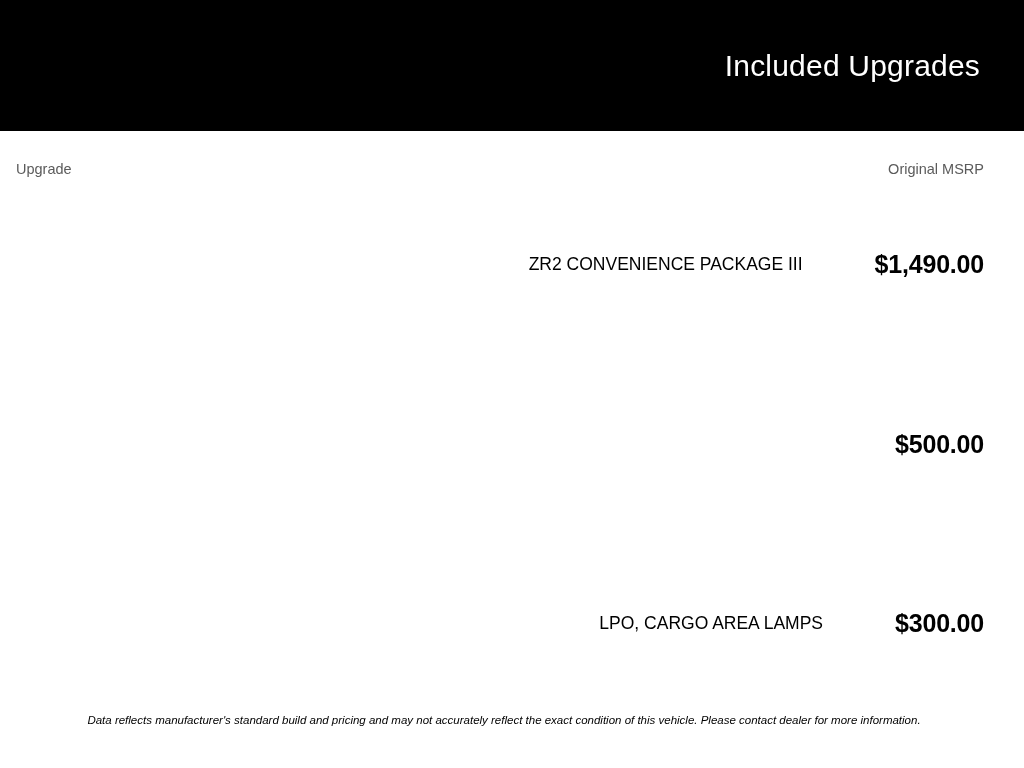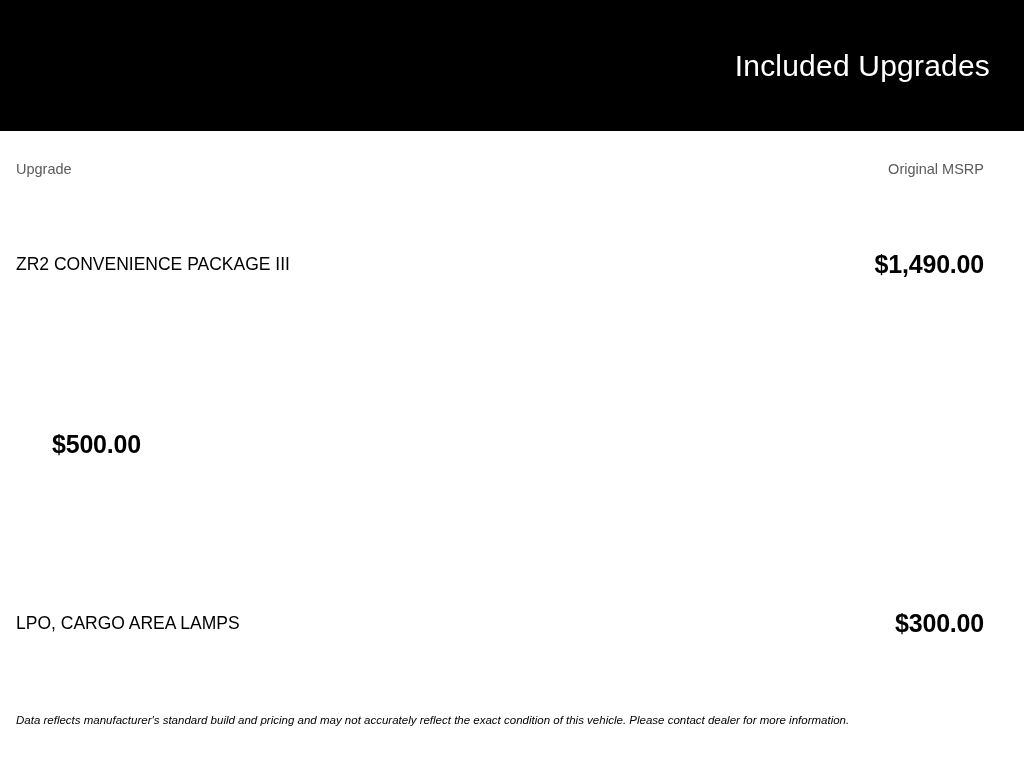--- a/index.html
+++ b/index.html
@@ -22,21 +22,21 @@
     flex-direction: column;
   }
   
   .header {
     height: 131px;
     background: #000000;
     display: flex;
     align-items: center;
     justify-content: flex-end;
     box-sizing: border-box;
-    padding-right: 34px;
+    padding-right: 44px;
     flex: 0 0 auto;
     text-decoration: underline;
   }
   .header-title {
     color: #ffffff;
     font-size: 30px;
     font-weight: 400;
     letter-spacing: 0.2px;
     line-height: 1.1;
     white-space: nowrap;
@@ -64,22 +64,22 @@
   }
   .rows {
     flex: 1 1 auto;
     display: flex;
     flex-direction: column;
   }
   .row {
     flex: 1 1 0;
     display: flex;
     align-items: center;
-    justify-content: space-between;
-    gap: 25px;
+    justify-content: flex-end;
+    gap: 36px;
   }
   .row-name {
     color: #000000;
     font-size: 17.5px;
     font-weight: 400;
     line-height: 1.33;
     max-width: 620px;
   }
   .row-price {
     color: #000000;
@@ -87,20 +87,21 @@
     font-weight: bold;
     white-space: nowrap;
     letter-spacing: -0.2px;
     margin-left: 36px;
   }
   
   .footer {
     flex: 0 0 auto;
     box-sizing: border-box;
     padding: 0 32px 40px 16px;
+    text-align: center;
   }
   .disclaimer {
     color: #000000;
     font-size: 11.5px;
     font-style: italic;
     font-weight: 400;
     line-height: 1.3;
   }
 </style>
 </head>

